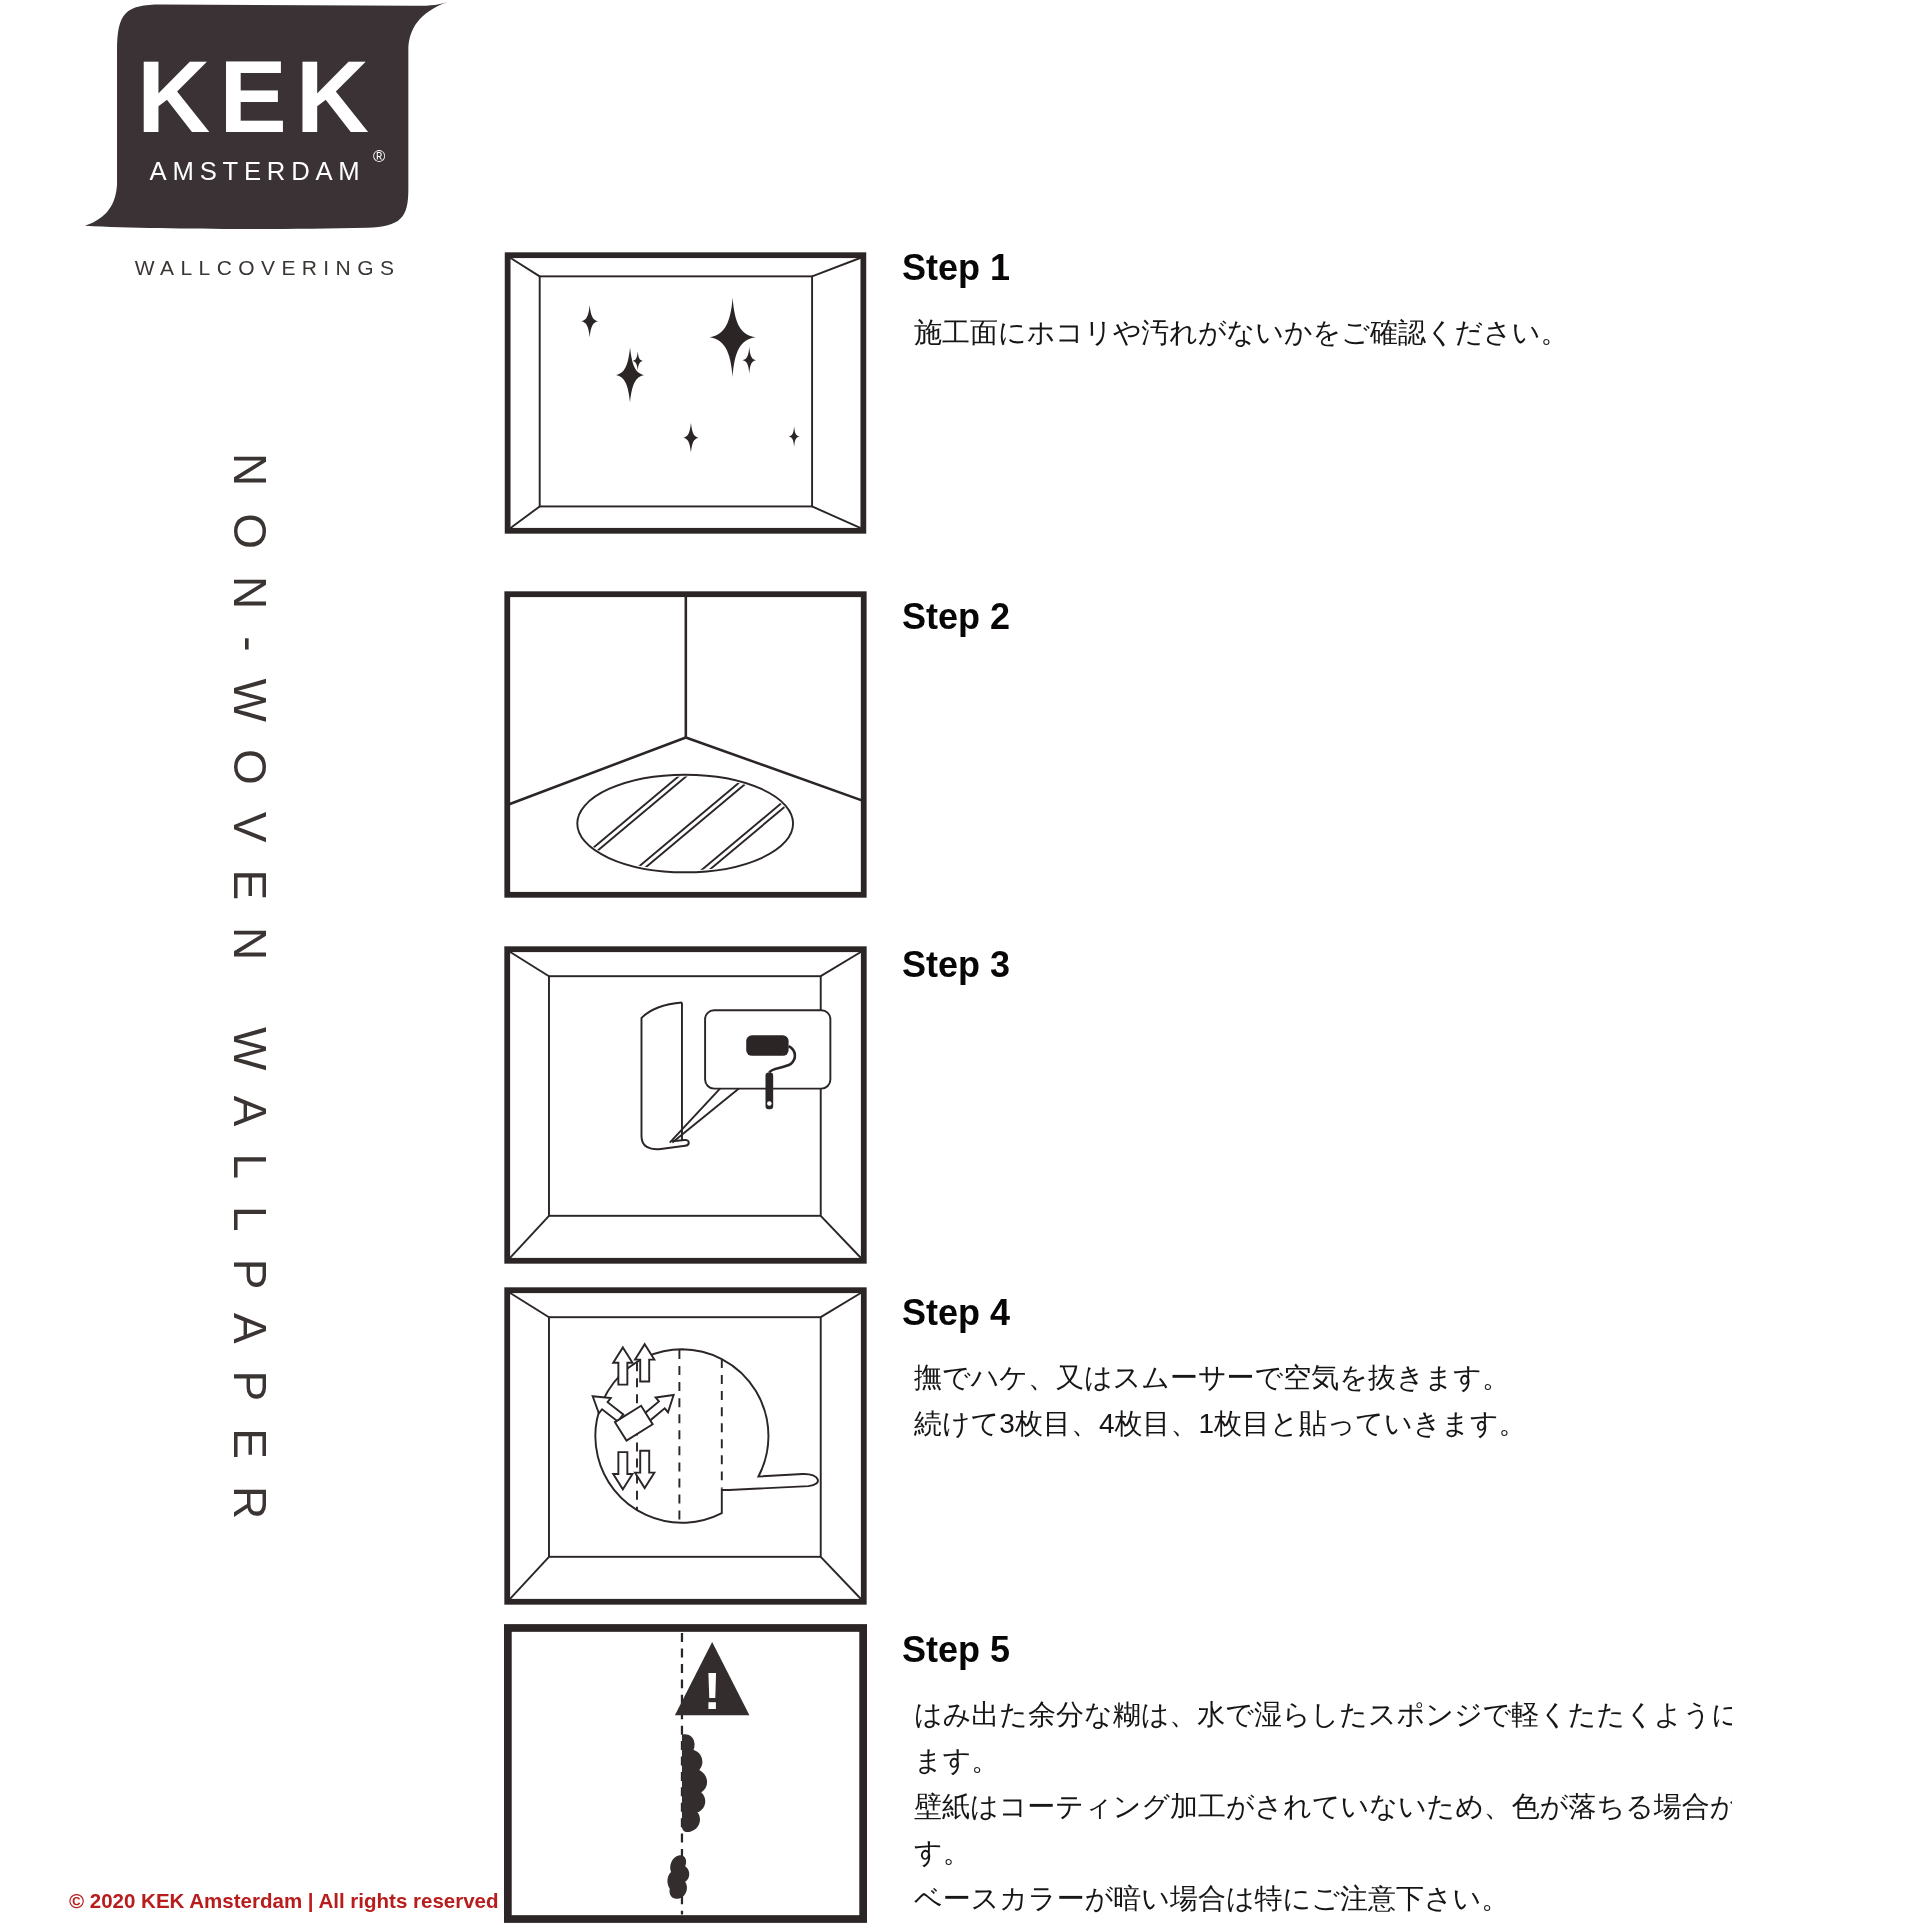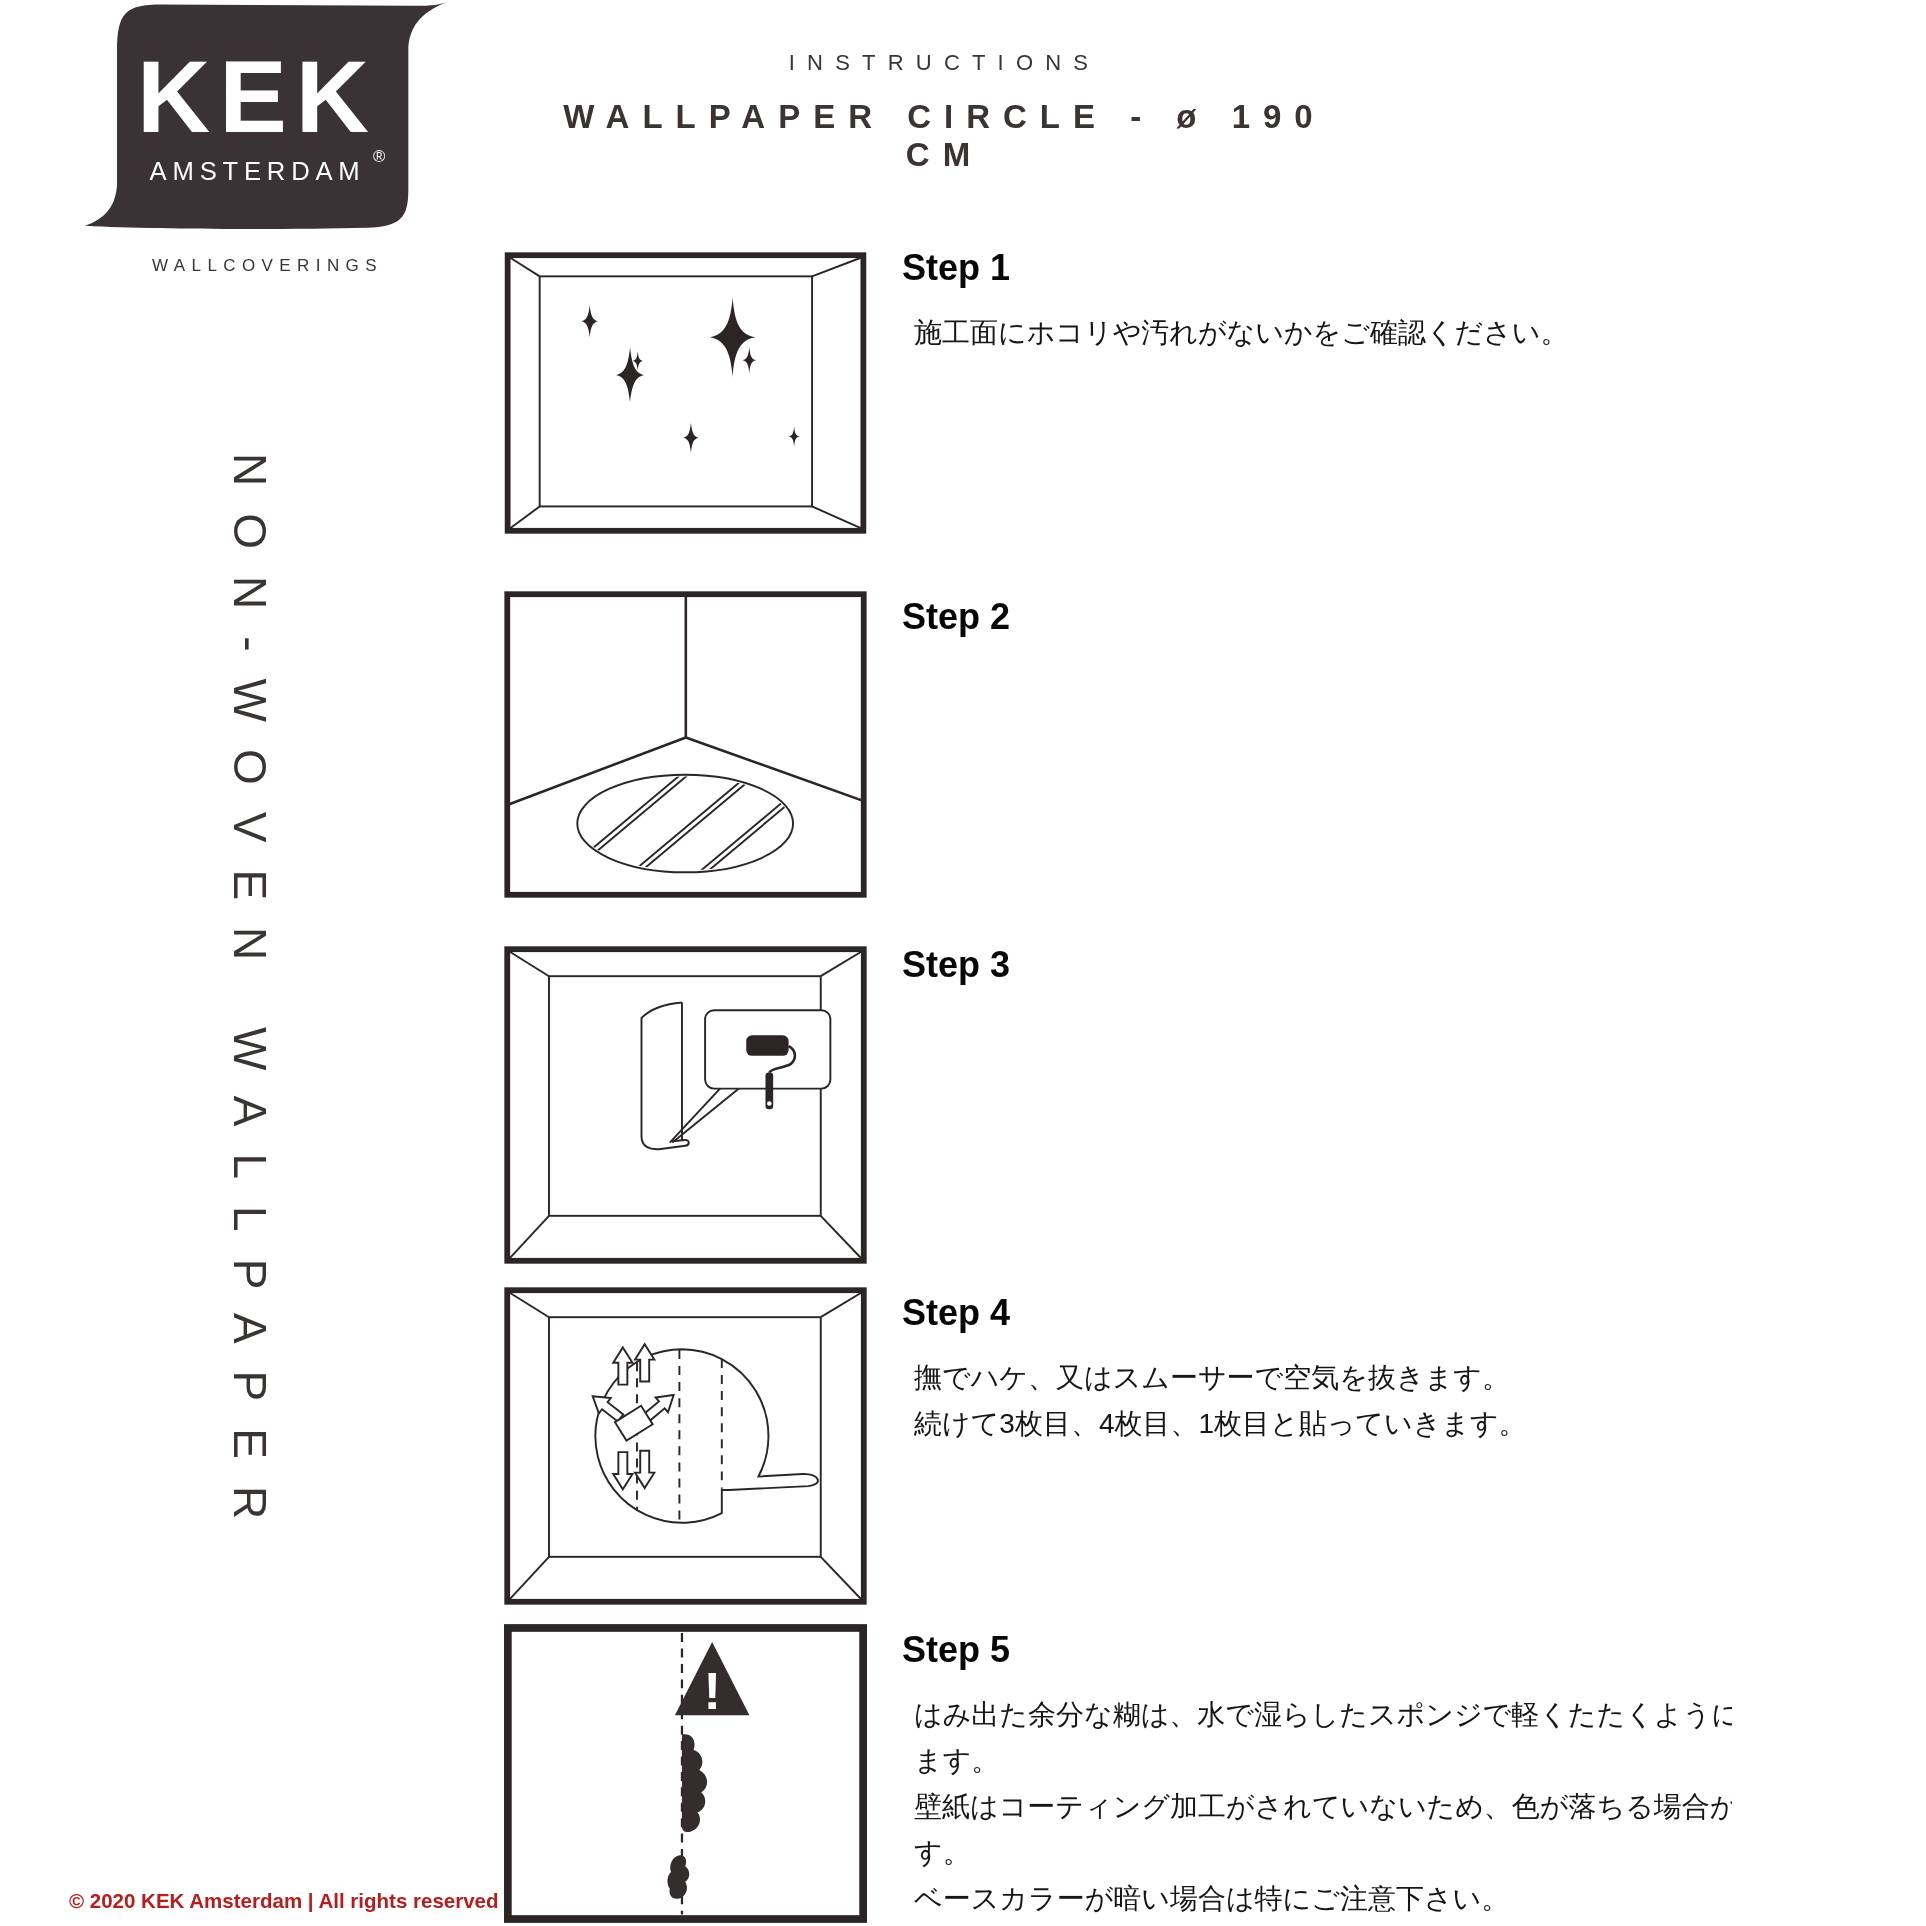--- a/index.html
+++ b/index.html
@@ -1,20 +1,20 @@
 <!DOCTYPE html>
 <html style="font-size:10.3px"><head>
 <meta charset="utf-8">
 <style>
   html,body{margin:0;padding:0;background:#ffffff;}
   body{width:1926px;height:1926px;font-family:"Liberation Sans","DejaVu Sans",sans-serif;}
   .page{position:relative;width:1732px;height:1926px;background:#fff;overflow:hidden;}
   .abs{position:absolute;}
   
-  .logo-tagline{left:83px;top:256px;width:369px;text-align:center;font-size:17px;
+  .logo-tagline{left:83px;top:256px;width:369px;text-align:center;font-size:21px;
     letter-spacing:6.4px;color:#3a3433;font-weight:500;}
   
   .header{left:543px;top:50px;width:803px;text-align:center;color:#3a3433;}
   .eyebrow{font-size:22px;letter-spacing:12.2px;font-weight:500;}
   .sheet-title{margin-top:22px;font-size:33px;letter-spacing:13px;font-weight:600;}
   
   .vertical-text{left:277px;top:453px;transform-origin:0 0;transform:rotate(90deg);
     white-space:nowrap;font-size:46px;letter-spacing:27px;color:#3a3433;font-weight:400;}
   
   .step-illu{left:504px;width:363px;}
@@ -33,24 +33,20 @@
   <svg class="abs" style="left:83px;top:0px" width="369" height="231" viewBox="0 0 575 360">
     <path d="M 3,352 C 120,358 300,358 443,355 C 495,353 507,340 507,295 L 507,74
          C 509,46 522,20 568,3 C 550,9 535,9 513,9 L 122,7 C 66,7 53,20 53,80
          L 53,288 C 51,318 38,340 3,352 Z" fill="#3a3234"></path>
     <text x="272" y="206" text-anchor="middle" fill="#ffffff" font-size="158" font-weight="700" letter-spacing="14">KEK</text>
     <text x="272" y="280" text-anchor="middle" fill="#ffffff" font-size="40" font-weight="400" letter-spacing="9">AMSTERDAM</text>
     <text x="452" y="252" fill="#ffffff" font-size="26">®</text>
   </svg>
   <div class="abs logo-tagline">WALLCOVERINGS</div>
 
-  <div class="abs header">
-    <div class="eyebrow">INSTRUCTIONS</div>
-    <div class="sheet-title">WALLPAPER CIRCLE - ø 190 CM</div>
-  </div>
 
   <div class="abs vertical-text">NON-WOVEN WALLPAPER</div>
 
   <svg class="abs step-illu" style="top:252px" width="363" height="282" viewBox="0 0 565 440" fill="none" stroke="#2b2526">
     <rect x="5" y="5" width="555" height="430" stroke-width="9"></rect>
     <rect x="55" y="38" width="425" height="359" stroke-width="3"></rect>
     <g stroke-width="3">
       <line x1="9" y1="9" x2="55" y2="38"></line>
       <line x1="556" y1="9" x2="480" y2="38"></line>
       <line x1="9" y1="431" x2="55" y2="397"></line>

